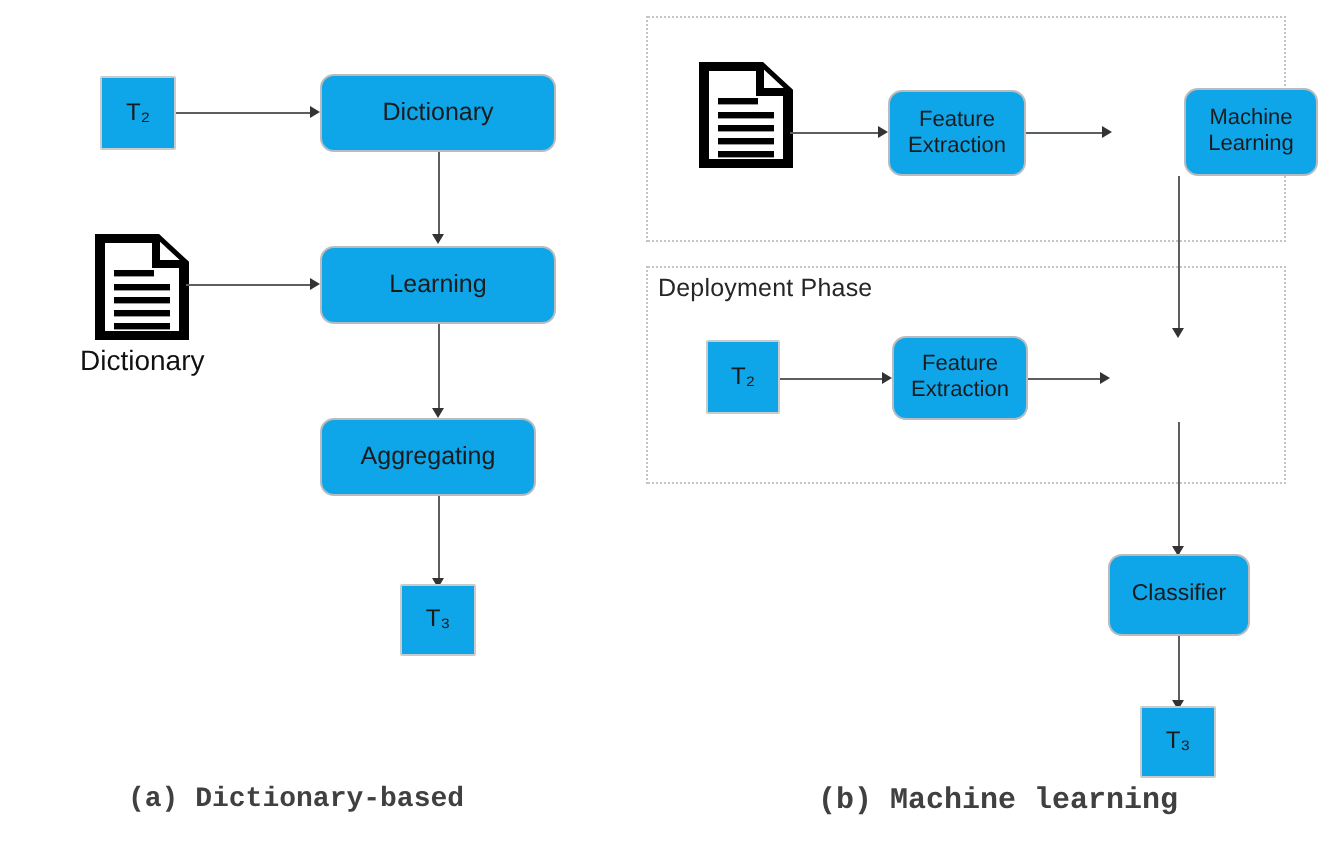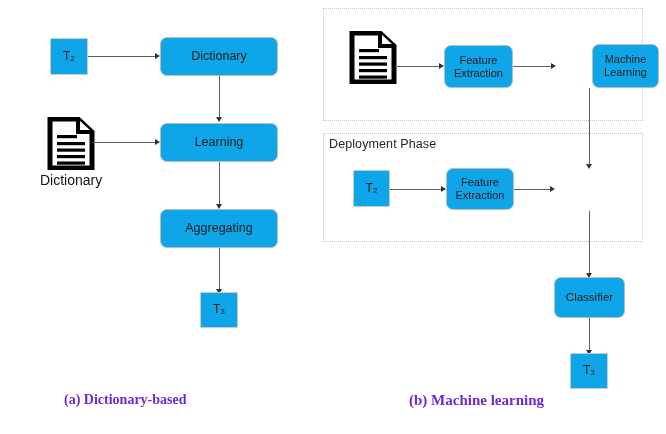--- a/index.html
+++ b/index.html
@@ -59,22 +59,22 @@
   .doc-caption{
     position:absolute;
     font-size:14px;
     color:#111;
     white-space:nowrap;
   }
 
   
   .caption{
     position:absolute;
-    font-family:Liberation Serif, serif;
-    color:#6d28d9;
+    font-family:Liberation Mono, monospace;
+    color:#404040;
     white-space:nowrap;
   }
   .cap-a{font-size:14px;font-weight:bold;}
   .cap-b{font-size:15px;font-weight:bold;}
 </style>
 </head>
 <body>
 
 <div id="stage">
 
@@ -108,21 +108,21 @@
   <div class="ln h" style="left:93px;top:142px;width:62px;"></div>
   <div class="arrow right" style="left:155px;top:139px;"></div>
 
   <div class="node round" style="left:160px;top:123px;width:118px;height:39px;font-size:12.5px;">
     <span class="lbl">Learning</span>
   </div>
 
   <div class="ln v" style="left:219px;top:162px;height:42px;"></div>
   <div class="arrow down" style="left:216px;top:204px;"></div>
 
-  <div class="node round" style="left:160px;top:209px;width:118px;height:39px;font-size:12.5px;">
+  <div class="node round" style="left:160px;top:209px;width:108px;height:39px;font-size:12.5px;">
     <span class="lbl">Aggregating</span>
   </div>
 
   <div class="ln v" style="left:219px;top:248px;height:41px;"></div>
   <div class="arrow down" style="left:216px;top:289px;"></div>
 
   <div class="node sq" style="left:200px;top:292px;width:38px;height:36px;font-size:12px;">
     <span class="lbl">T₃</span>
   </div>
 

